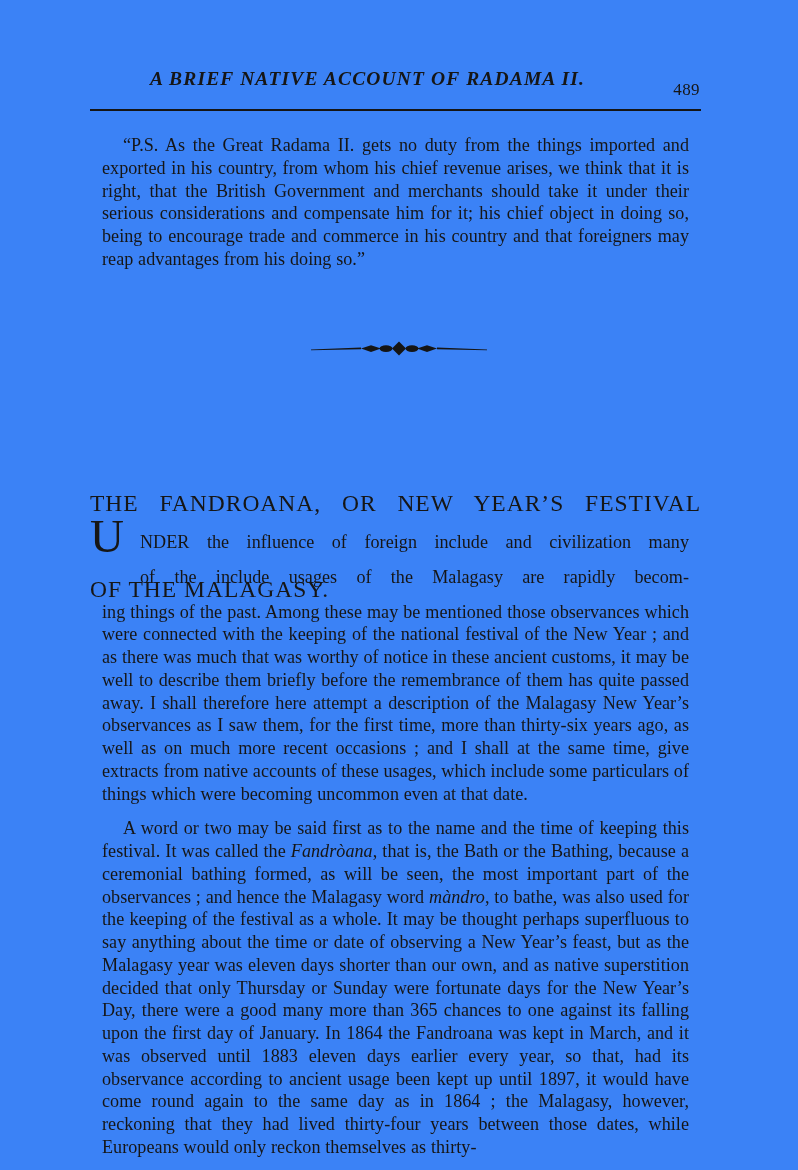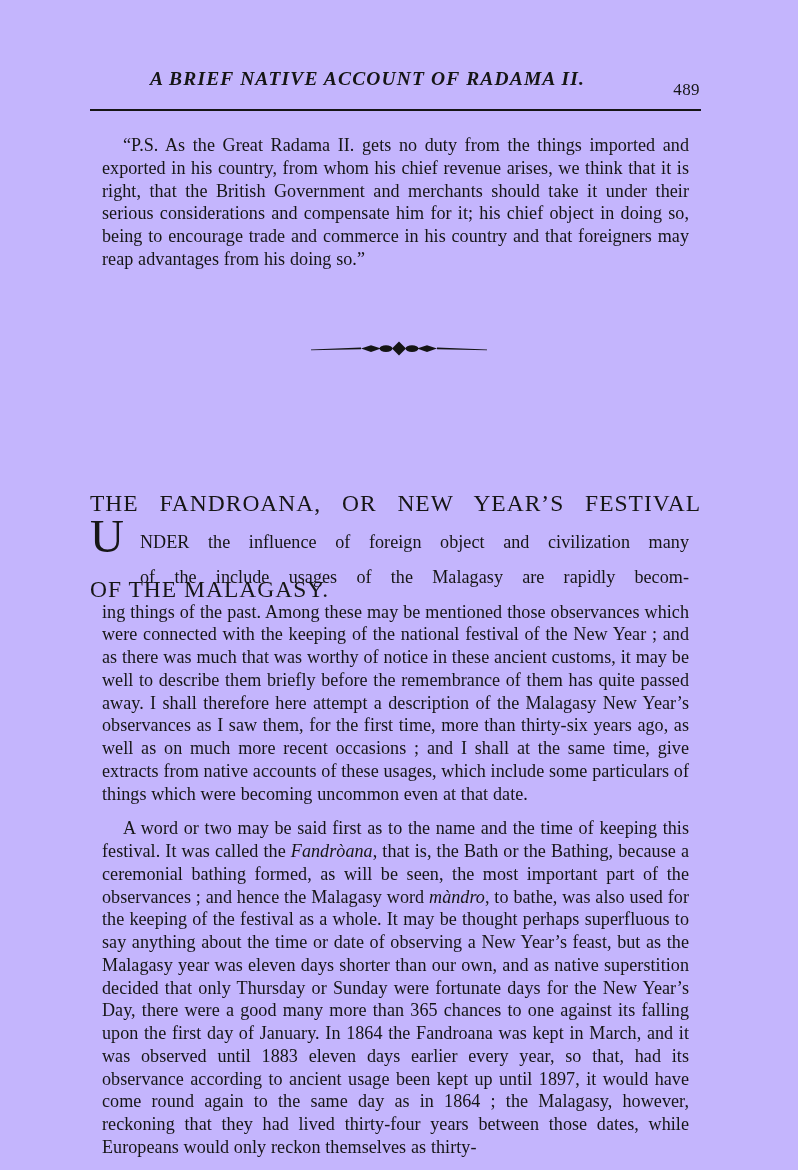--- a/index.html
+++ b/index.html
@@ -14,21 +14,21 @@
     font-family: "Liberation Serif", "DejaVu Serif", serif;
     color: #161616;
     overflow: hidden;
   }
 
   .page {
     position: absolute;
     left: 0; top: 0;
     width: 798px;
     height: 1170px;
-    background: #c4b5fd;
+    background: #3b82f6;
   }
 
   
   .runhead {
     position: absolute;
     left: 90px;
     top: 68px;
     width: 610px;
     height: 30px;
   }
@@ -159,19 +159,19 @@
   </div>
 
   <div class="sect-title">
     <div class="sect-line l1">THE FANDROANA, OR NEW YEAR’S FESTIVAL</div>
     <div class="sect-line l2">OF THE MALAGASY.</div>
   </div>
 
   <div class="opening">
     <span class="dropcap" style="top: -5px;">U</span>
 
-  <p class="para" style="padding-left: 38px; text-align-last: justify;">NDER the influence of foreign object and civilization many</p>
+  <p class="para" style="padding-left: 38px; text-align-last: justify;">NDER the influence of foreign include and civilization many</p>
       <p class="para" style="padding-left: 38px; text-align-last: justify;">of the include usages of the Malagasy are rapidly becom-</p>
       <p class="para">ing things of the past.  Among these may be mentioned those observances which were connected with the keeping of the national festival of the New Year ; and as there was much that was worthy of notice in these ancient customs, it may be well to describe them briefly before the remembrance of them has quite passed away. I shall therefore here attempt a description of the Malagasy New Year’s observances as I saw them, for the first time, more than thirty-six years ago, as well as on much more recent occasions ; and I shall at the same time, give extracts from native accounts of these usages, which include some particulars of things which were becoming uncommon even at that date.</p>
       <p class="para indent"><span>A word or two may be said first as to the name and the time of keeping this festival.  It was called the </span><span class="it">Fandròana</span><span>, that is, the Bath or the Bathing, because a ceremonial bathing formed, as will be seen, the most important part of the observances ; and hence the Malagasy word </span><span class="it">màndro</span><span>, to bathe, was also used for the keeping of the festival as a whole.  It may be thought perhaps superfluous to say anything about the time or date of observing a New Year’s feast, but as the Malagasy year was eleven days shorter than our own, and as native superstition decided that only Thursday or Sunday were fortunate days for the New Year’s Day, there were a good many more than 365 chances to one against its falling upon the first day of January.  In 1864 the Fandroana was kept in March, and it was observed until 1883 eleven days earlier every year, so that, had its observance according to ancient usage been kept up until 1897, it would have come round again to the same day as in 1864 ; the Malagasy, however, reckoning that they had lived thirty-four years between those dates, while Europeans would only reckon themselves as thirty-</span></p>
     </div>
 
 </div>
 
 </body></html>

